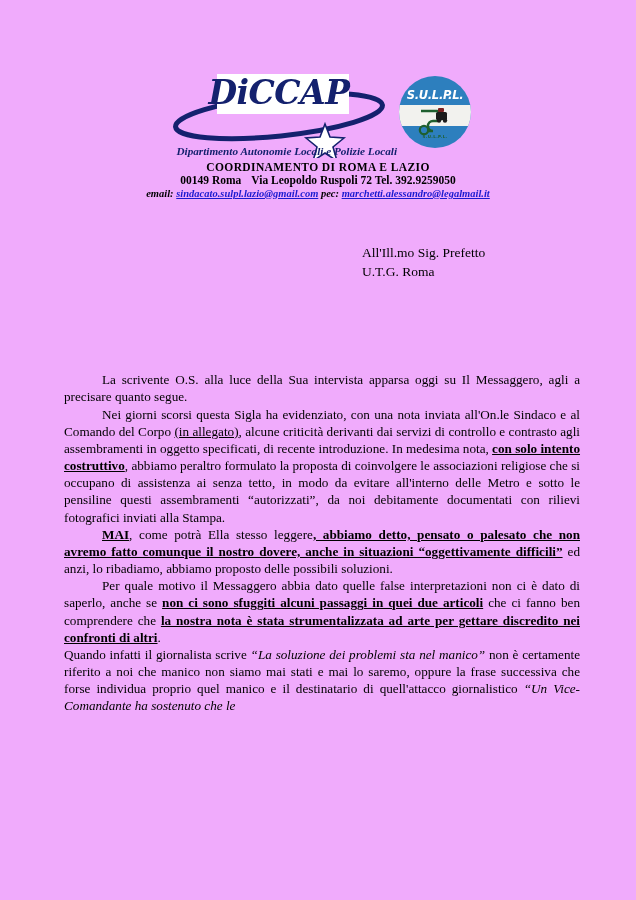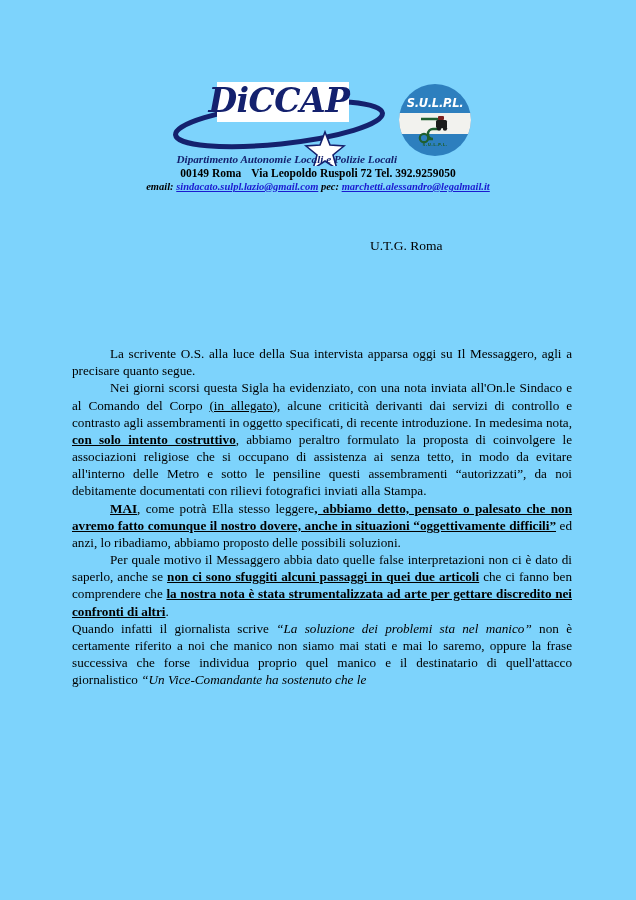--- a/index.html
+++ b/index.html
@@ -11,22 +11,22 @@
   }
   body {
     font-family: "Liberation Serif", "DejaVu Serif", serif;
     color: #000000;
   }
 
   .page {
     position: relative;
     width: 636px;
     height: 900px;
-    background: #7dd3fc;
-    padding: 8px;
+    background: #f0abfc;
+    padding: 0;
   }
 
   
   .letterhead {
     padding-top: 72px;
     text-align: center;
   }
   .logos {
     display: flex;
     align-items: center;
@@ -217,35 +217,37 @@
           <rect x="21" y="7" width="11" height="8" rx="1.5" fill="#1b1b1b"></rect>
           <rect x="23" y="3" width="6" height="4" rx="1" fill="#7a2020"></rect>
           <circle cx="24" cy="15.5" r="2.2" fill="#1b1b1b"></circle>
           <circle cx="30" cy="15.5" r="2.2" fill="#1b1b1b"></circle>
         </svg>
         <div class="emblem-caption">S.U.L.P.L.</div>
       </div>
 
     </div>
 
+    <div class="coord-line">COORDINAMENTO DI ROMA E LAZIO</div>
 
     <div class="addr-line">
       <span>00149 Roma</span><span class="gap"></span><span>Via Leopoldo Ruspoli 72 Tel. 392.9259050</span>
     </div>
 
     <div class="email-line">
       <span>email:</span>
       <span class="lnk">sindacato.sulpl.lazio@gmail.com</span>
       <span>pec:</span>
       <span class="lnk">marchetti.alessandro@legalmail.it</span>
     </div>
 
   </div>
 
   <div class="recipient">
+    <div>All'Ill.mo Sig. Prefetto</div>
     <div>U.T.G. Roma</div>
   </div>
 
 
   <div class="content">
 
 
     <div class="gap-lg"></div>
 
     <p class="para"><span>La scrivente O.S. alla luce della Sua intervista apparsa oggi su Il Messaggero, agli a precisare quanto segue.</span></p>

